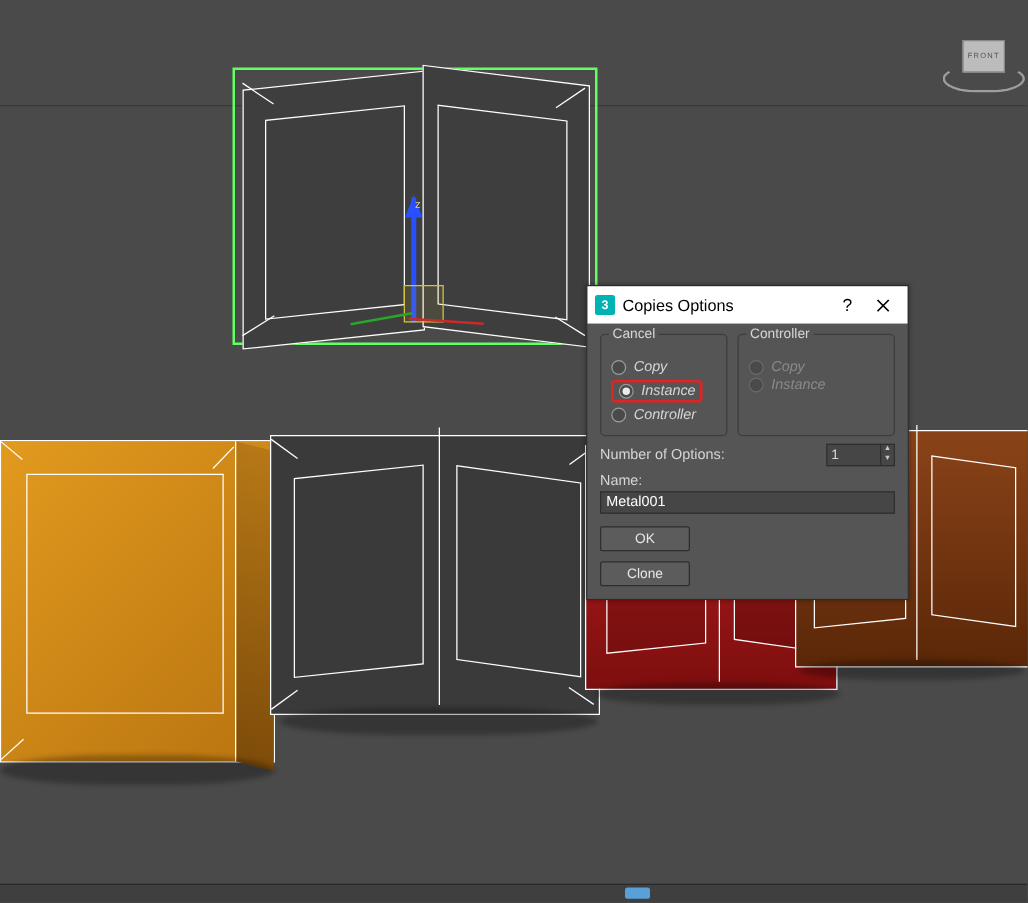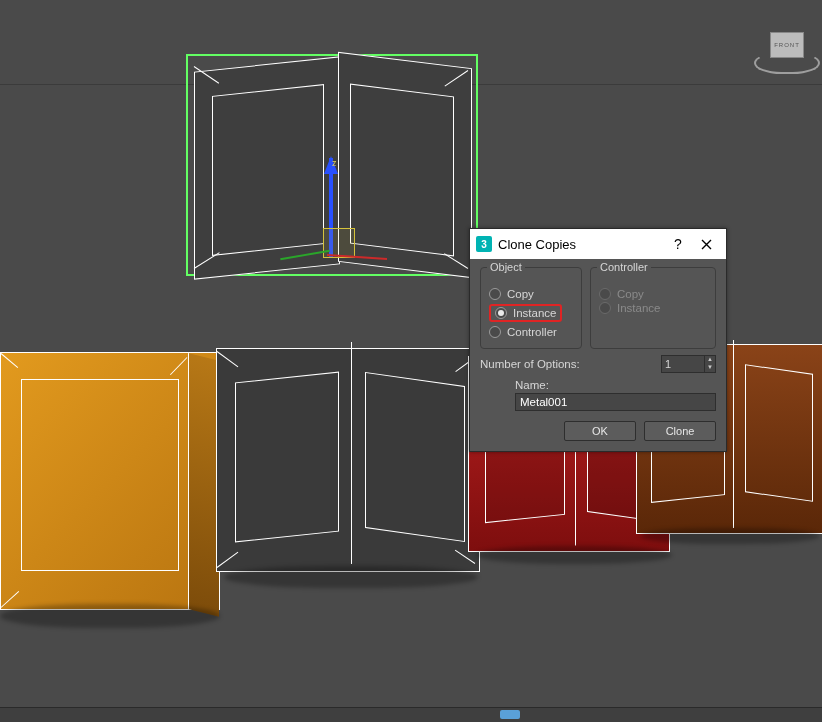--- a/index.html
+++ b/index.html
@@ -101,20 +101,21 @@
     font-size:11px;
     color:#d6d6d6;
   }
   .radio-row {
     display:flex; 
     gap:6px;
     margin:2px 0;
     font-size:11.5px;
     color:#d6d6d6;
     cursor:pointer;
+    font-style:italic;
   }
   .radio-row.disabled { color:#8a8a8a; cursor:default; }
   .radio-row .dot {
     width:10px; height:10px; border-radius:50%;
     border:1px solid #9a9a9a;
     background:#4a4a4a;
     position:relative;
     flex:0 0 auto;
   }
   .radio-row.selected .dot::after {
@@ -163,20 +164,21 @@
   .name-input {
     width:100%; box-sizing:border-box;
     background:#464646; border:1px solid #2e2e2e;
     color:#fff; font-size:11.5px;
     padding:2px 4px;
     margin-top:2px;
   }
   .dlg-buttons {
     display:flex; justify-content:flex-end; gap:8px;
     margin-top:10px;
+    flex-direction:column;
   }
   .dlg-buttons button {
     width:72px; height:20px;
     background:#5c5c5c;
     border:1px solid #2e2e2e;
     color:#e6e6e6;
     font-size:11px;
     cursor:pointer;
     border-radius:2px;
   }
@@ -306,32 +308,32 @@
   </div>
 
   <div class="timeline">
     <div class="slider"></div>
   </div>
 </div>
 
 <div class="dialog">
   <div class="titlebar">
     <span class="app-icon">3</span>
-    <span class="title-text">Clone Copies</span>
+    <span class="title-text">Copies Options</span>
     <span class="tbtn">?</span>
     <span class="tbtn">
       <svg width="11" height="11" viewBox="0 0 11 11">
           <path d="M1 1 L10 10 M10 1 L1 10" stroke="#000" stroke-width="1.4"></path>
         </svg>
     </span>
   </div>
   <div class="dlg-body">
     <div class="groups">
       <div class="group">
-        <span class="group-label">Object</span>
+        <span class="group-label">Cancel</span>
         <div class="radio-row">
           <span class="dot"></span>
           <span>Copy</span>
         </div>
         <div class="highlight-box">
           <div class="radio-row selected" style="margin:0">
             <span class="dot"></span>
             <span>Instance</span>
           </div>
         </div>
@@ -357,21 +359,21 @@
       <span class="lbl">Number of Options:</span>
       <div class="spinner">
         <input value="1" style="">
         <div class="arrows">
           <span>▲</span>
           <span>▼</span>
         </div>
       </div>
     </div>
 
-    <div style="margin-top:6px;margin-left:35px;">
+    <div style="margin-top:6px;">
       <div style="font-size:11.5px;color:#d6d6d6;">Name:</div>
       <input class="name-input" value="Metal001" style="">
     </div>
 
     <div class="dlg-buttons">
       <button>OK</button>
       <button>Clone</button>
     </div>
   </div>
 </div>

